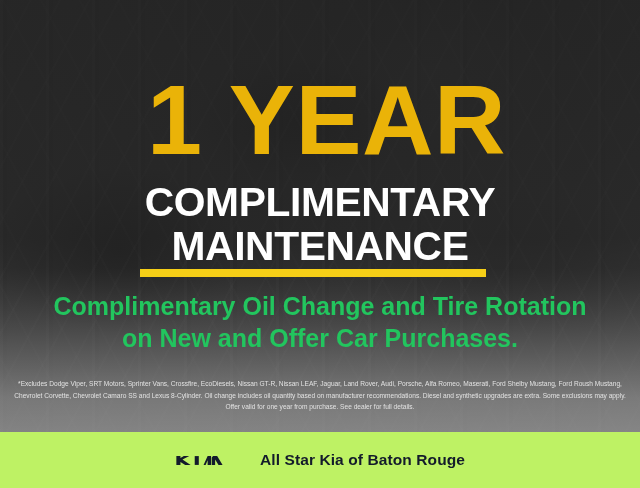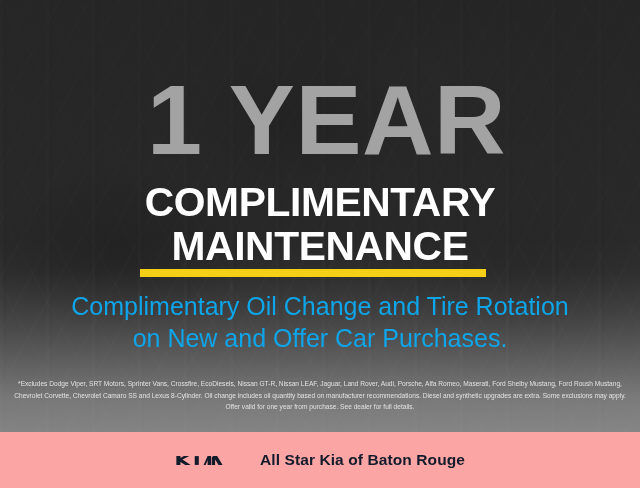--- a/index.html
+++ b/index.html
@@ -92,21 +92,21 @@
 
   .headline-year {
     position: absolute;
     left: 0;
     right: 0;
     top: 72px;
     font-size: 99px;
     line-height: 0.96;
     font-weight: bold;
     letter-spacing: 0.5px;
-    color: #a3a3a3;
+    color: #eab308;
     white-space: nowrap;
     padding-left: 13px;
   }
 
   .headline-sub1,
   .headline-sub2 {
     position: absolute;
     left: 0;
     right: 0;
     color: #ffffff;
@@ -132,22 +132,22 @@
     top: 269px;
     width: 346px;
     height: 8px;
     background: #f6cf17;
   }
 
   .offer-line {
     position: absolute;
     left: 0;
     right: 0;
-    color: #0ea5e9;
-    font-weight: normal;
+    color: #22c55e;
+    font-weight: bold;
     font-size: 25px;
     white-space: nowrap;
   }
   .offer-line-1 { top: 292px; }
   .offer-line-2 { top: 324px; }
 
   .disclaimer {
     position: absolute;
     left: 14px;
     right: 14px;
@@ -159,21 +159,21 @@
     font-weight: normal;
   }
 
   
   .footer {
     position: absolute;
     left: 0;
     top: 432px;
     width: 640px;
     height: 56px;
-    background: #fca5a5;
+    background: #bef264;
     display: flex;
     align-items: center;
     justify-content: center;
   }
   .footer-inner {
     display: flex;
     align-items: center;
     gap: 17px;
   }
   .kia-logo {

